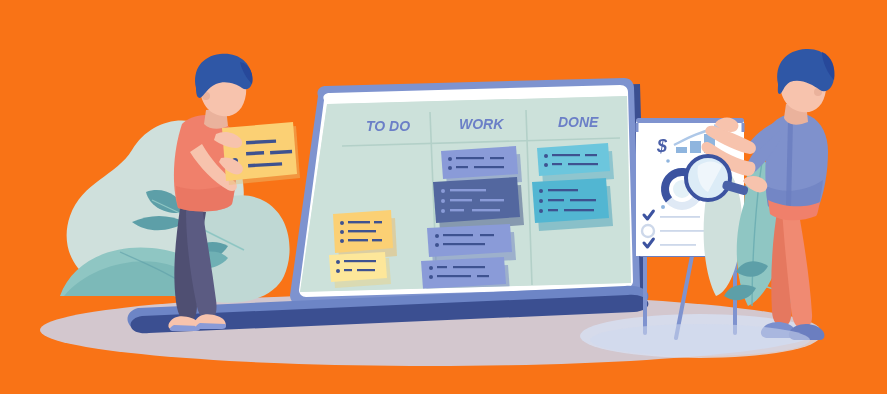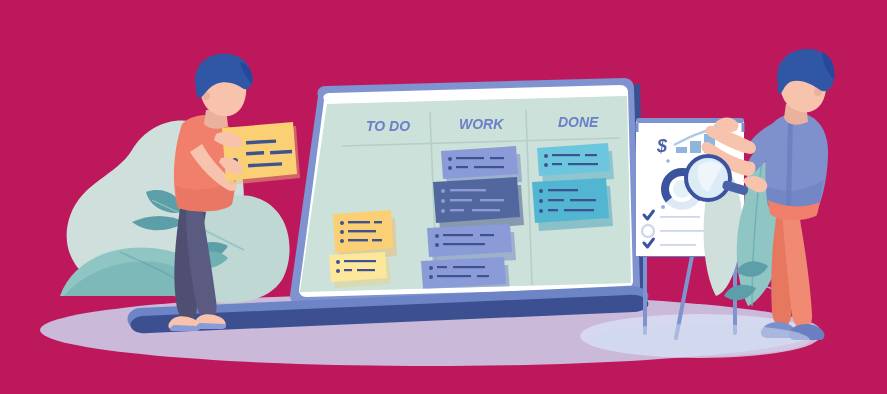--- a/index.html
+++ b/index.html
@@ -1,17 +1,17 @@
 <!DOCTYPE html>
 <html><head>
 <meta charset="utf-8">
 <style>
   html,body{margin:0;padding:0;background:#ffffff;}
   body{font-family:"Liberation Sans",sans-serif;}
-  #scene{position:relative;width:887px;height:394px;background:#be185d;overflow:hidden;}
+  #scene{position:relative;width:887px;height:394px;background:#f97316;overflow:hidden;}
   #scene svg{position:absolute;left:0;top:0;}
   .kanban-head{
     font-family:"Liberation Sans",sans-serif;
     font-style:italic;font-weight:bold;
     fill:#6b7fc7;
   }
   .dollar{font-family:"Liberation Sans",sans-serif;font-weight:bold;fill:#4a5fa8;font-style:italic;}
 </style>
 </head>
 <body>

